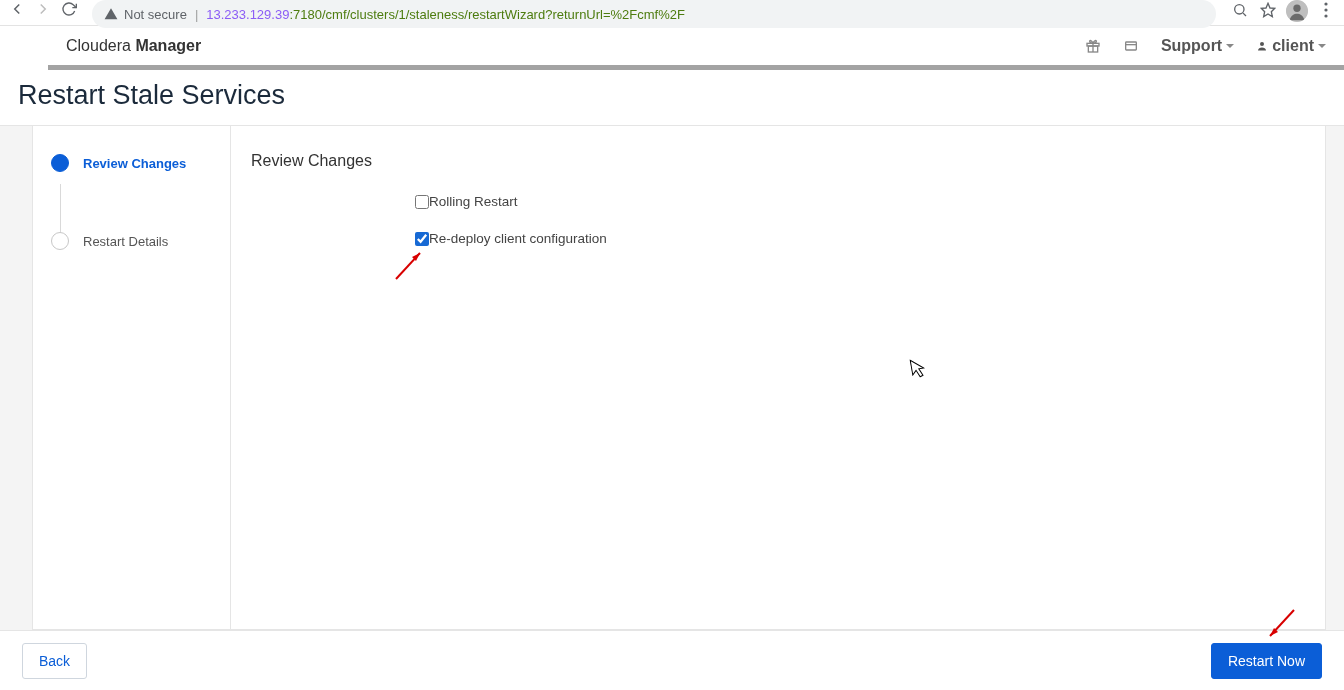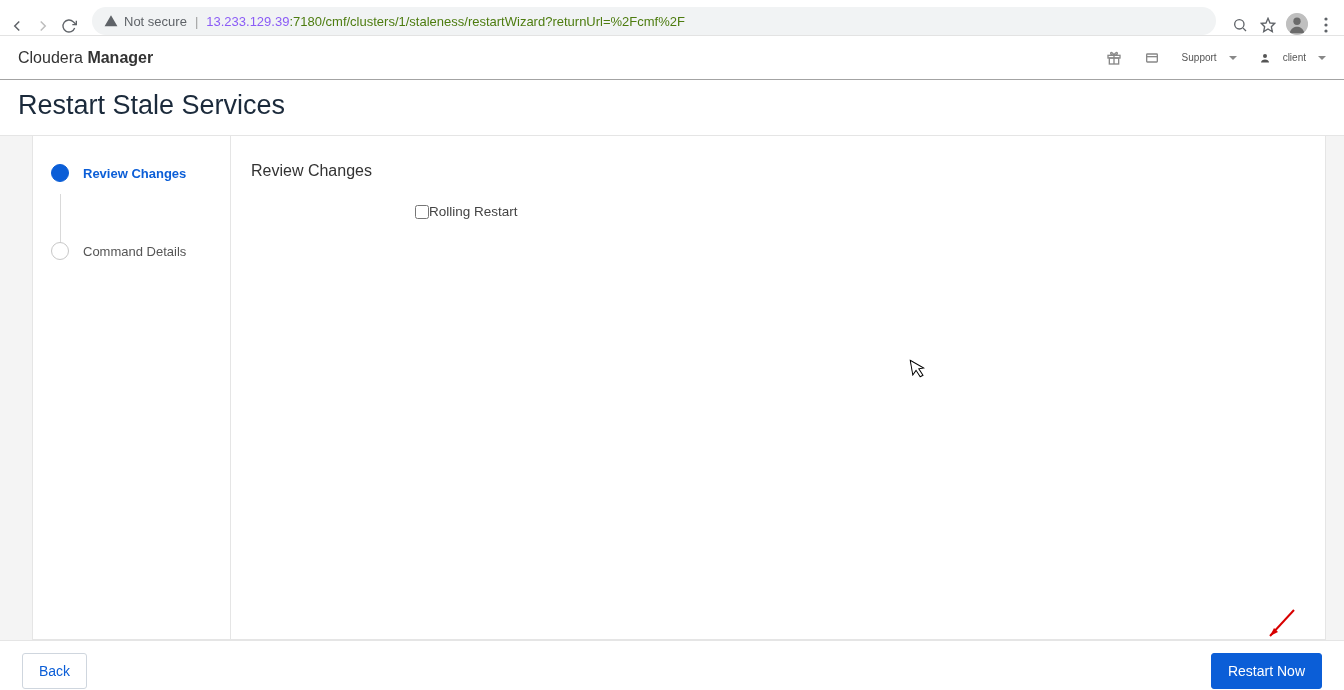--- a/index.html
+++ b/index.html
@@ -9,25 +9,25 @@
       color: #333;
       background: #fff;
       width: 1344px;
       height: 690px;
       overflow: hidden;
       position: relative;
     }
 
     
     .browser-bar {
-      height: 36px;
+      height: 26px;
       background: #fff;
       border-bottom: 1px solid #e3e3e3;
       display: flex;
-      align-items: flex-end;
+      align-items: flex-start;
       padding: 0 8px;
       gap: 8px;
     }
     .nav-icon {
       width: 18px; height: 18px;
       display:flex; align-items:center; justify-content:center;
       color: #5f6368;
       cursor: pointer;
     }
     .nav-icon.disabled { color: #bdbdbd; cursor: default; }
@@ -55,31 +55,32 @@
     .avatar {
       width:22px; height:22px; border-radius:50%; background:#ccc;
       display:flex; align-items:center; justify-content:center;
       overflow:hidden;
     }
     .avatar svg{width:22px;height:22px;}
 
     
     .app-header {
       height: 44px;
-      border-bottom: 1px solid #a3a3a3;
+      border-bottom: 5px solid #a3a3a3;
       display:flex;
       align-items:center;
       padding: 0 18px;
       justify-content: space-between;
+      margin-left: 48px;
     }
     .brand { font-size: 16px; color:#333; }
     .brand .bold { font-weight: 700; }
     .header-right { display:flex; align-items:center; gap:22px; color:#555;}
     .header-right .hicon{ cursor:pointer; color:#888; display:flex;}
-    .header-right .dropdown{ display:flex; align-items:center; gap:12px; cursor:pointer; font-size:10px;}
+    .header-right .dropdown{ display:flex; align-items:center; gap:4px; cursor:pointer; font-size:16px;font-weight:bold;}
     .caret-down { width:0;height:0;border-left:4px solid transparent;border-right:4px solid transparent;border-top:4px solid #888;}
 
     
     .page-title-row{
       padding: 10px 18px 14px 18px;
       border-bottom: 1px solid #e5e5e5;
     }
     .page-title{
       font-size: 27px;
       font-weight: 400;
@@ -317,32 +318,43 @@
 
   <div class="wizard-panel">
     <div class="wizard-sidebar" style="position:relative;">
       <div class="step-connector"></div>
       <div class="step active">
         <span class="bullet"></span>
         <span class="label">Review Changes</span>
       </div>
       <div class="step">
         <span class="bullet"></span>
-        <span class="label">Command Details</span>
+        <span class="label">Restart Details</span>
       </div>
     </div>
 
     <div class="wizard-content">
       <div class="content-heading">Review Changes</div>
 
       <div class="form-row">
         <input type="checkbox" id="rr" style="">
         <label for="rr">Rolling Restart</label>
       </div>
 
+      <div class="form-row">
+        <input type="checkbox" id="rc" checked="" style="">
+        <label for="rc">Re-deploy client configuration</label>
+
+        <span class="arrow-anno" style="left:139px; top:14px;">
+          <svg width="40" height="40" viewBox="0 0 40 40">
+              <line x1="6" y1="34" x2="30" y2="8" stroke="#d80000" stroke-width="2"></line>
+              <polygon points="30,8 22,12 26,16" fill="#d80000"></polygon>
+            </svg>
+        </span>
+      </div>
     </div>
   </div>
 
   <div class="right-gutter"></div>
 </div>
 
 <div class="wizard-footer">
   <button class="btn btn-outline">Back</button>
   <button class="btn btn-primary">Restart Now</button>
 

